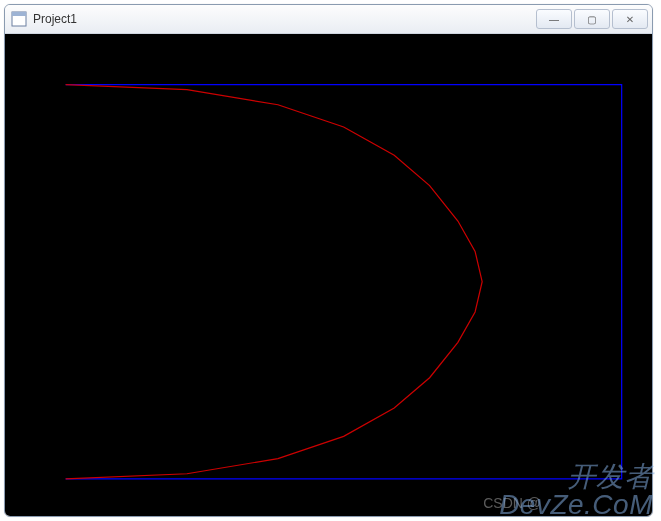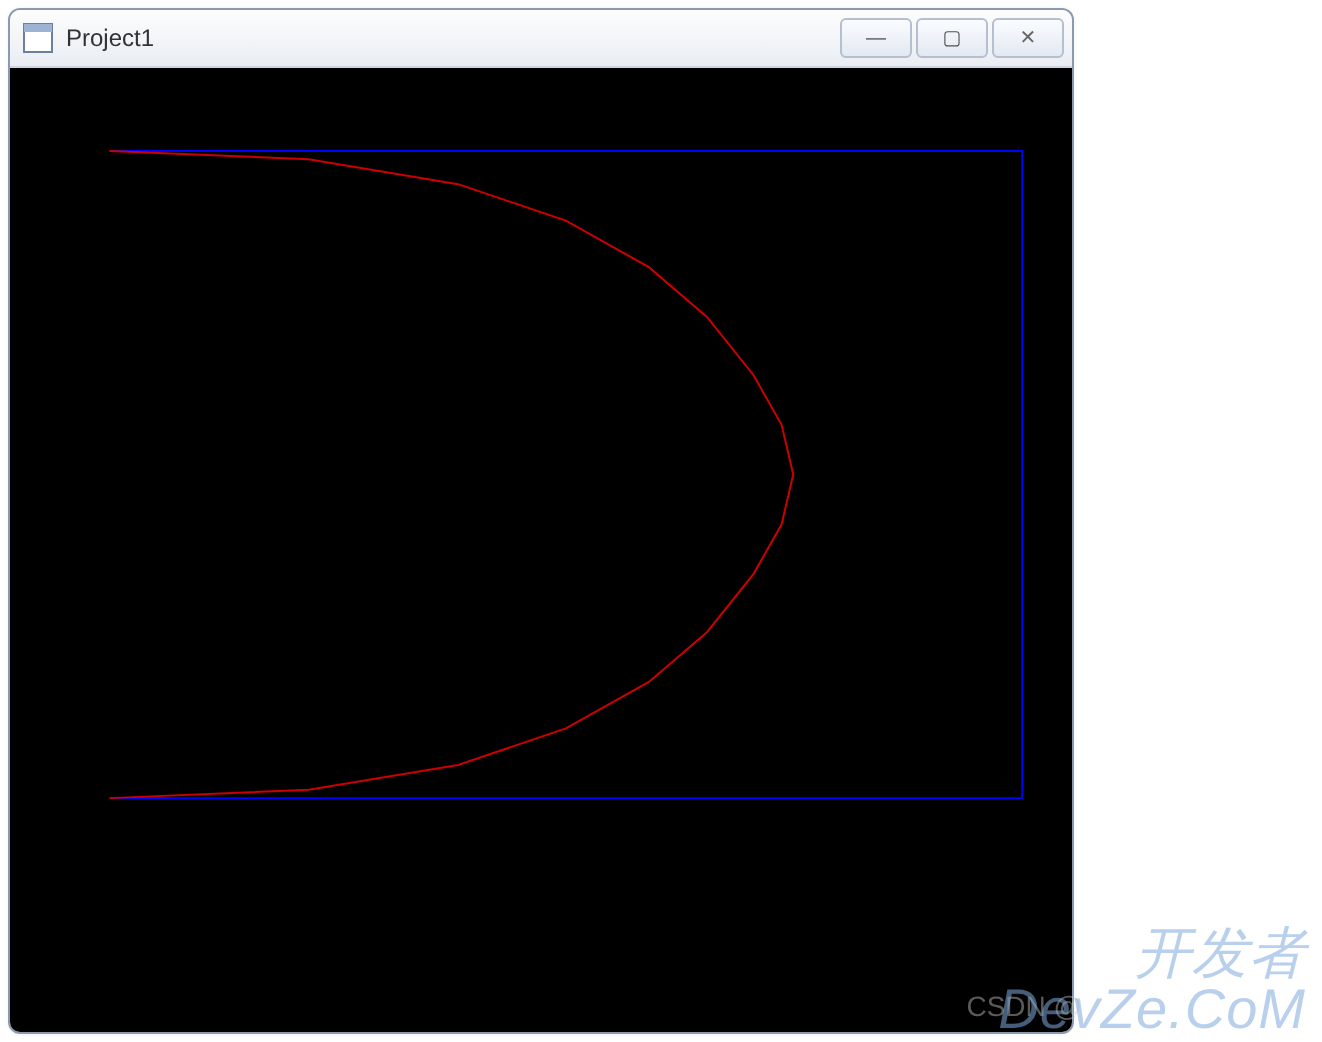--- a/index.html
+++ b/index.html
@@ -11,21 +11,21 @@
     color: #333;
     width: 661px;
     height: 521px;
     overflow: hidden;
     position: relative;
   }
   .window {
     position: absolute;
     left: 4px;
     top: 4px;
-    width: 533px;
+    width: 649px;
     height: 513px;
     border: 1px solid #8a9bb0;
     border-radius: 6px;
     background: #f0f0f0;
     box-shadow: 0 0 0 1px rgba(0,0,0,0.02);
     display: flex;
     flex-direction: column;
     box-sizing: border-box;
     overflow: hidden;
   }

